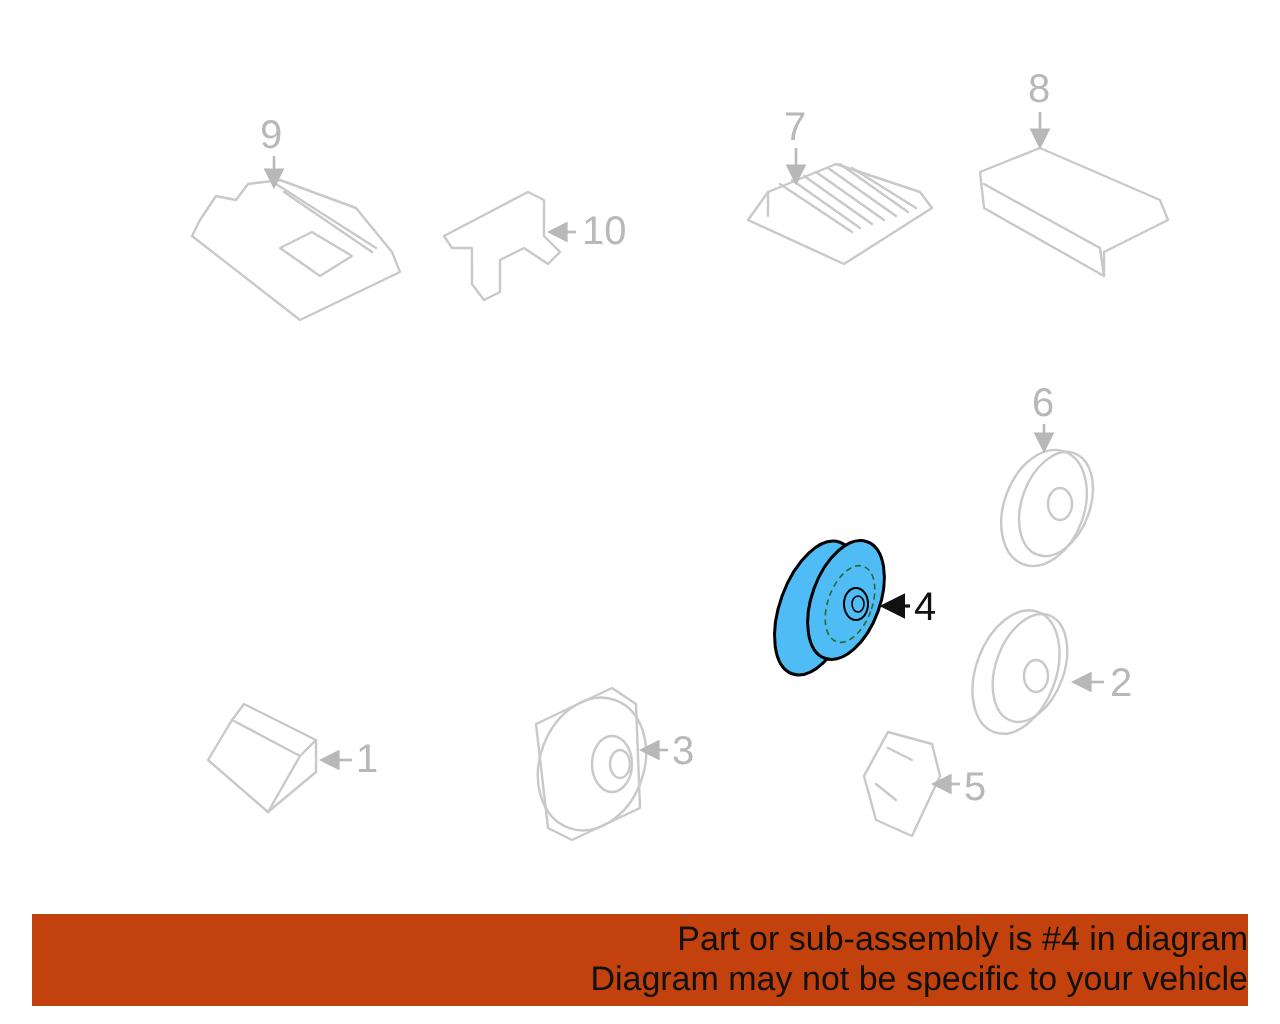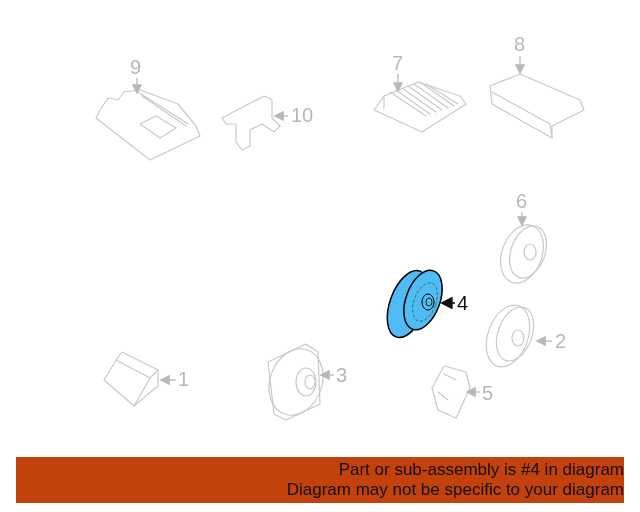--- a/index.html
+++ b/index.html
@@ -103,14 +103,14 @@
   <g>
     <path class="part" d="M432,388 L444,366 L466,372 L470,388 L456,418 L438,410 Z"></path>
     <path class="part" d="M444,374 L456,380 M438,392 L448,400"></path>
     <text class="callout" x="482" y="400">5</text>
     <line class="leader" x1="480" y1="392" x2="468" y2="392" marker-end="url(#arr)"></line>
   </g>
 </svg>
 
 <div id="banner">
   <div>Part or sub-assembly is #4 in diagram</div>
-  <div>Diagram may not be specific to your diagram</div>
+  <div>Diagram may not be specific to your vehicle</div>
 </div>
 
 </body></html>

